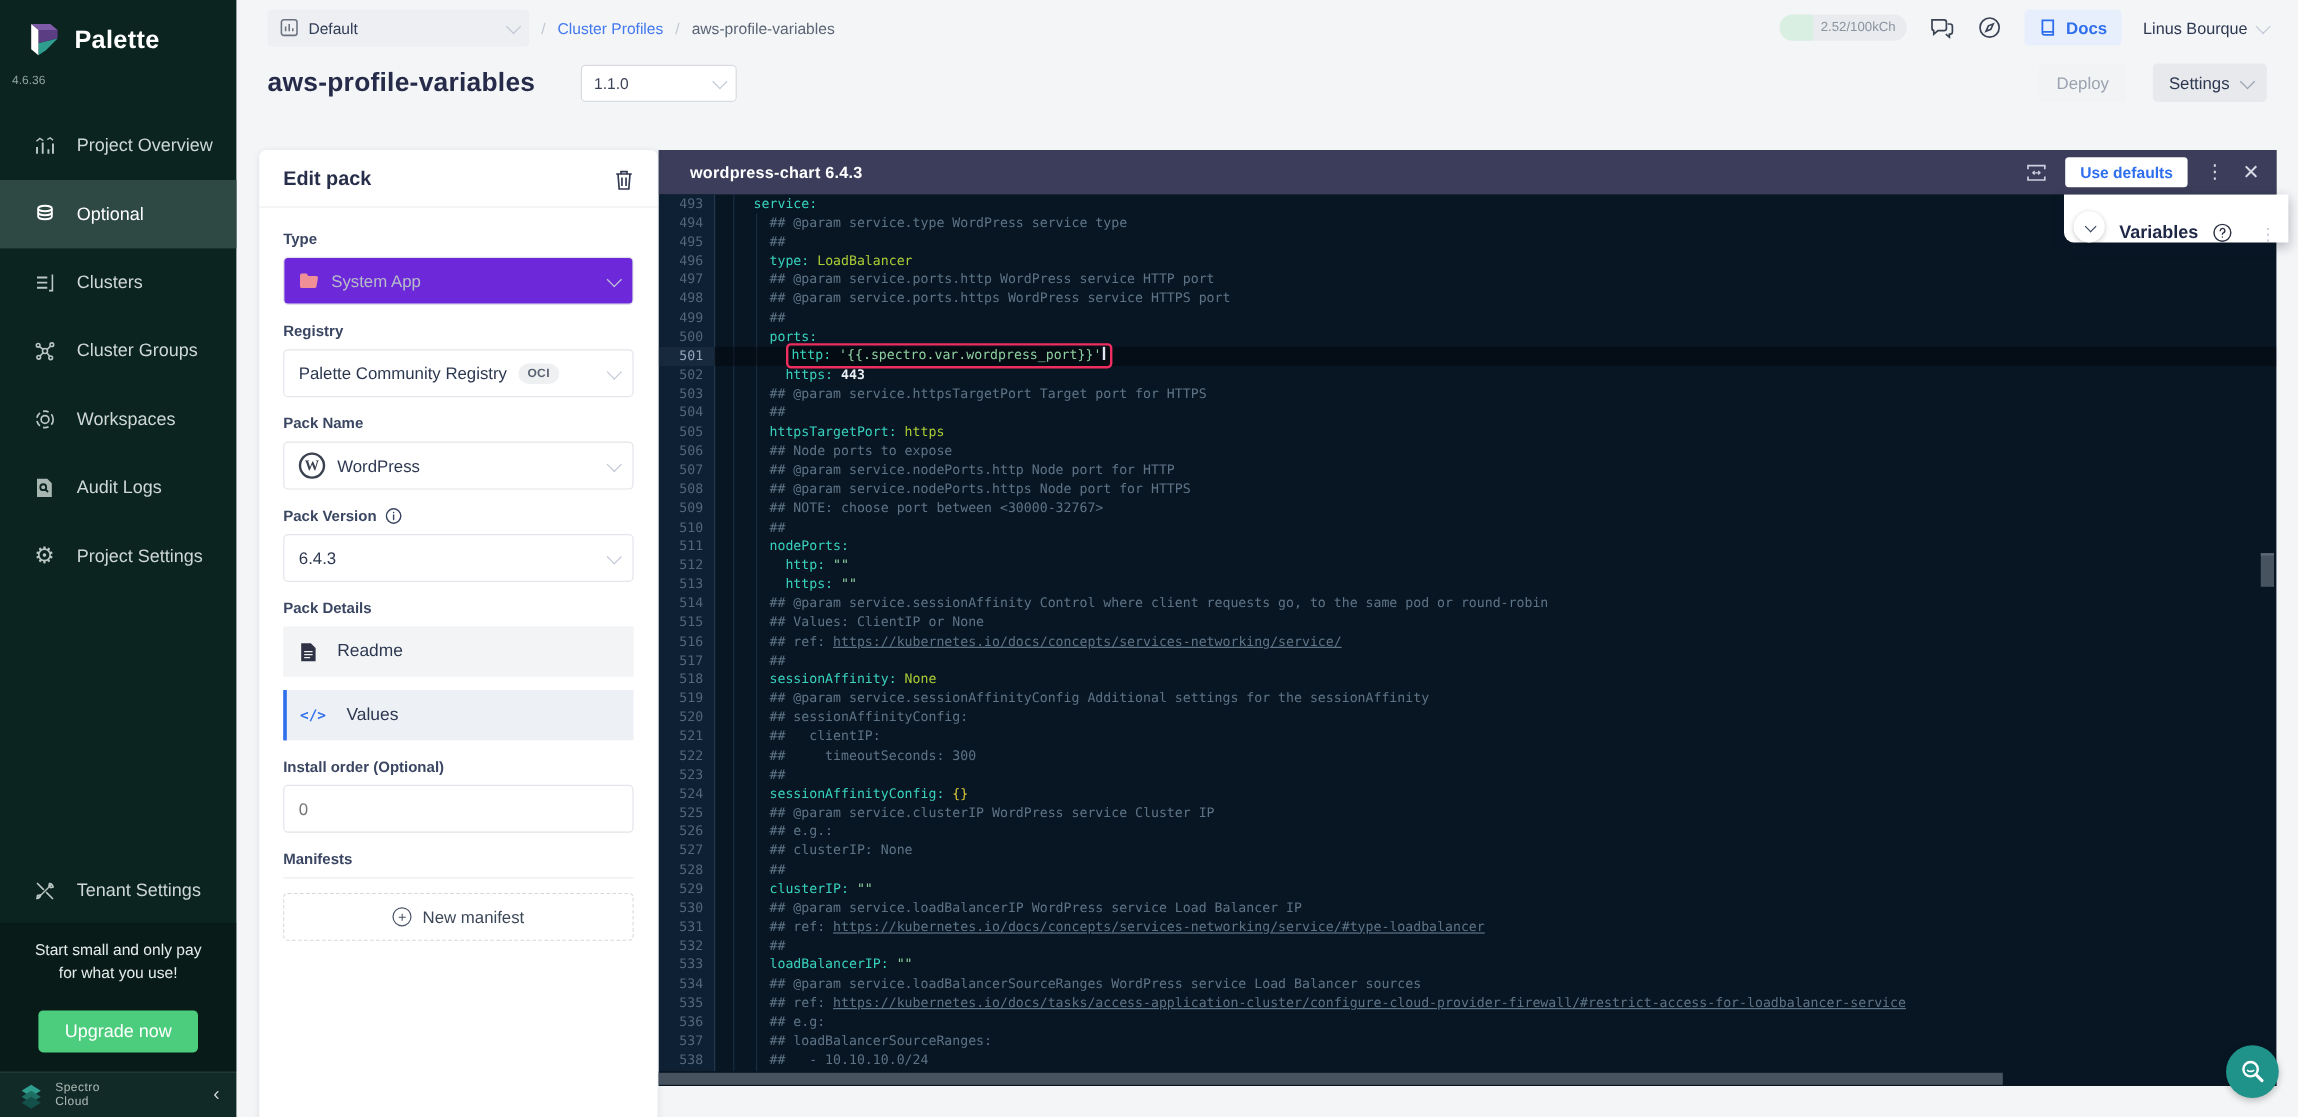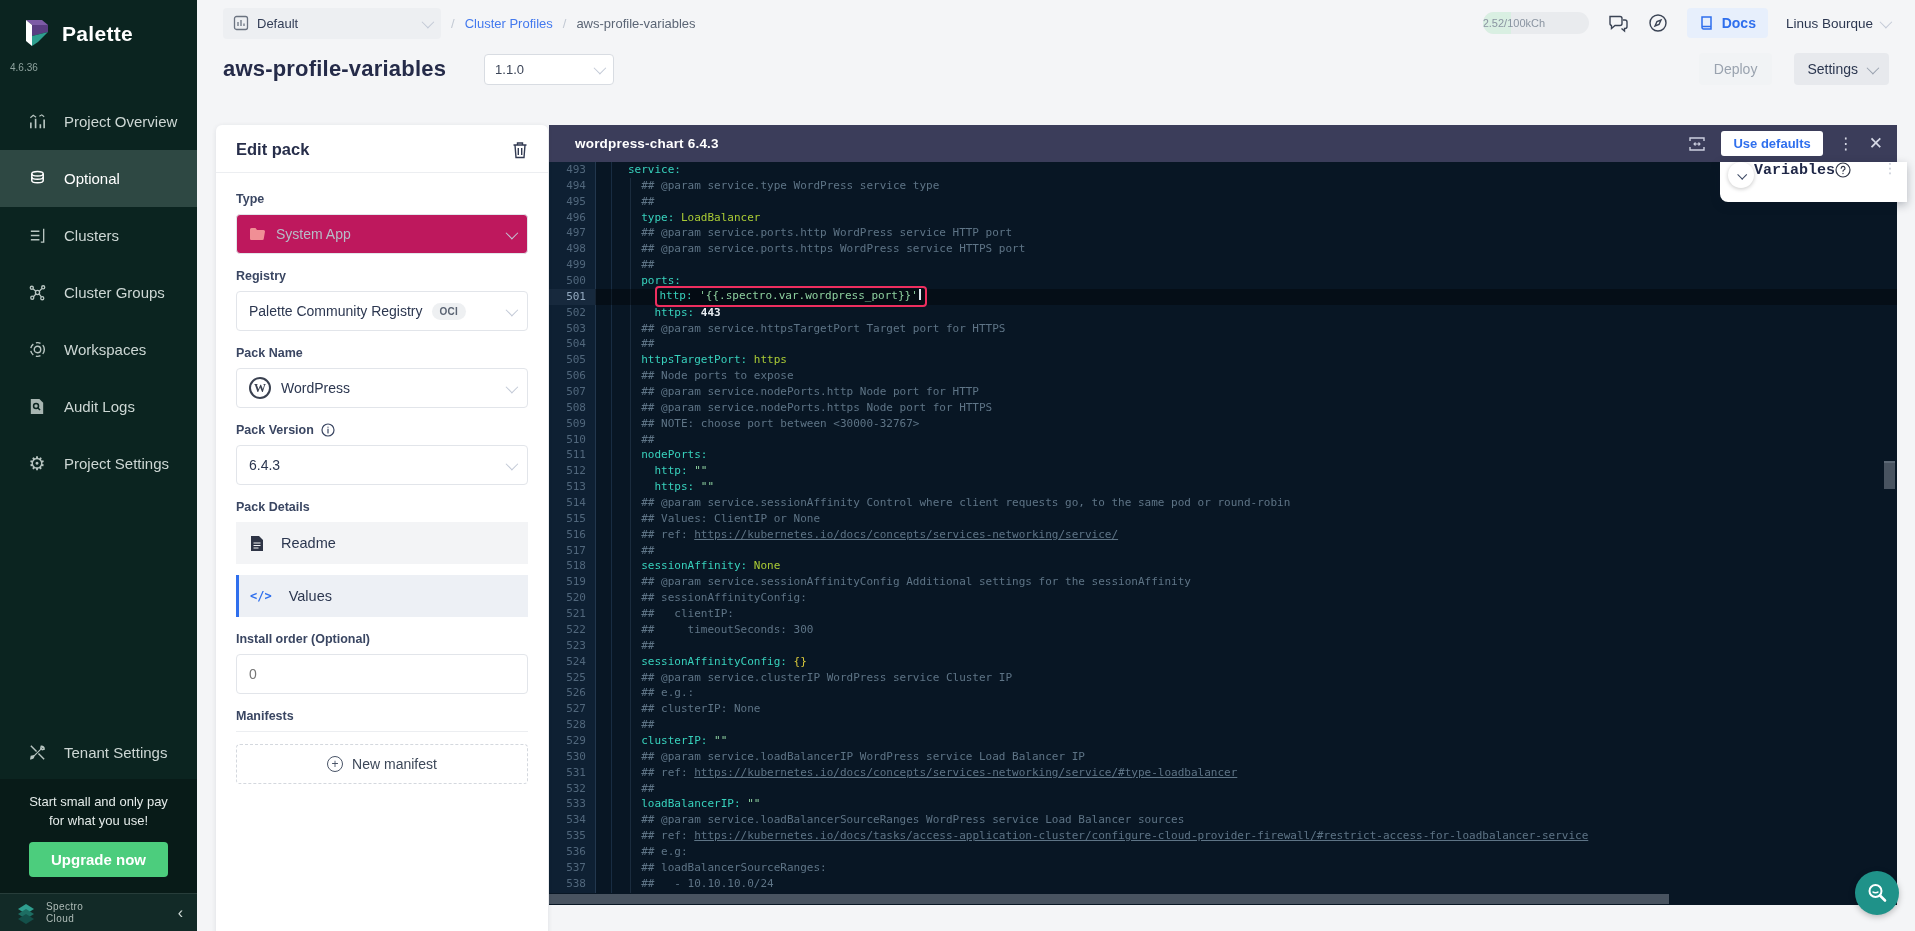--- a/index.html
+++ b/index.html
@@ -29,24 +29,23 @@
   }
   .nav-item .nico { width:22px; display:flex; justify-content:center; color:#b9c6c2; }
   .nav-item.active { background:#2e4843; color:#ffffff; }
   .nav-item.active .nico { color:#ffffff; }
   .side-spacer { flex:1; }
   .promo {
     background:rgba(0,0,0,.24); padding:14px 28px 16px; text-align:center;
   }
   .promo-text { font-size:13px; line-height:1.45; color:#e4ebe9; max-width:160px; margin:0 auto; }
   .upgrade-btn {
-    margin-top:11px; display:inline-block; background:#4ccd7d; color:#ffffff;
+    margin-top:21px; display:inline-block; background:#4ccd7d; color:#ffffff;
     border:none; font-size:15px; padding:9px 22px; border-radius:4px; cursor:pointer;
     font-family:"Liberation Sans", sans-serif;
-    font-weight:bold;
   }
   .side-footer {
     height:38px; border-top:1px solid rgba(255,255,255,.09);
     background:rgba(255,255,255,.03);
     display:flex; align-items:center; gap:8px; padding:0 14px;
   }
   .side-footer .fbrand { font-size:10px; line-height:1.15; color:#aebbb7; letter-spacing:.4px; }
   .collapse-chev { margin-left:auto; color:#cfd9d6; font-size:16px; cursor:pointer; }
 
   
@@ -58,21 +57,21 @@
     width:218px; height:31px; background:#edeff2; border-radius:4px;
     display:flex; align-items:center; gap:8px; padding:0 10px; cursor:pointer;
   }
   .proj-select .lbl { font-size:13px; color:#323d56; }
   .crumb-sep { color:#c2c9d3; margin:0 10px; font-size:13px; }
   .crumb-link { color:#4379ee; font-size:13px; cursor:pointer; }
   .crumb-cur { color:#5b6575; font-size:13px; }
   .top-right { margin-left:auto; display:flex; align-items:center; gap:18px; }
   .usage-pill {
     width:106px; height:22px; border-radius:11px; background:#e9ebee; overflow:hidden;
-    position:relative; display:flex; align-items:center; 
+    position:relative; display:flex; align-items:center; justify-content:flex-end;
     padding-right:9px;
   }
   .usage-fill { position:absolute; left:0; top:0; bottom:0; width:27%; background:#d9efe2; }
   .usage-text { position:relative; font-size:11px; color:#8a94a1; }
   .icon-btn { cursor:pointer; color:#3a4354; }
   .docs-btn {
     display:flex; align-items:center; gap:8px; background:#e7effc; border-radius:4px;
     padding:7px 12px; cursor:pointer;
   }
   .docs-btn span { color:#2f6fed; font-size:14px; font-weight:600; }
@@ -113,21 +112,21 @@
   }
   .ep-header { display:flex; align-items:center; padding:15px 20px 13px; border-bottom:1px solid #eceef1; }
   .ep-title { font-size:16.5px; font-weight:600; color:#272e4a; }
   .trash { margin-left:auto; cursor:pointer; color:#323a52; }
   .ep-body { padding:4px 20px 0; flex:1; overflow:hidden; }
   .f-label { font-size:12.5px; font-weight:600; color:#3a4662; margin:15px 0 8px; display:flex; align-items:center; gap:7px; }
   .f-input {
     height:40px; border:1px solid #e2e5ea; border-radius:4px; background:#fff;
     display:flex; align-items:center; padding:0 12px; font-size:14px; color:#2c3750; cursor:pointer;
   }
-  .f-input.disabled { background:#be185d; color:#b6bdc8; cursor:default; }
+  .f-input.disabled { background:#6d28d9; color:#b6bdc8; cursor:default; }
   .f-input .chev { margin-left:auto; }
   .oci-badge { margin-left:9px; font-size:10px; font-weight:700; color:#5a6372; background:#eef0f2;
                border-radius:9px; padding:3px 8px; letter-spacing:.3px; }
   .wp-logo { width:22px; height:22px; border-radius:50%; border:2px solid #3a4150; color:#3a4150;
              font-weight:700; font-size:12px; display:flex; align-items:center; justify-content:center;
              margin-right:10px; font-family:"Liberation Serif", serif; }
   .detail-row {
     height:42px; display:flex; align-items:center; gap:17px; padding:0 14px;
     background:#f3f4f6; margin-bottom:11px; cursor:pointer; font-size:14.5px; color:#2c3750;
   }
@@ -194,21 +193,21 @@
 
   .hscroll { position:absolute; left:0; bottom:0; height:12px; right:0; background:#081624; }
   .hthumb { position:absolute; left:0; top:1px; height:10px; width:1120px; background:#485360; cursor:pointer; }
   .vthumb { position:absolute; right:2px; top:336px; width:11px; height:28px; background:#485360;
             border-top:2px solid #5c6875; cursor:pointer; }
 
   
   .vars-panel {
     position:absolute; left:1720px; top:162px; width:187px; height:40px; background:#ffffff;
     border-radius:0 0 0 8px; box-shadow:0 3px 10px rgba(10,20,40,.28);
-    display:flex; align-items:flex-start; padding:0 10px 0 8px; z-index:6;font-family:Liberation Mono, monospace;
+    display:flex; align-items:flex-end; gap:12px; padding:0 10px 0 8px; z-index:6;
   }
   .vars-chev-btn {
     width:26px; height:26px; border-radius:50%; background:#fff; box-shadow:0 1px 4px rgba(0,0,0,.22);
     display:flex; align-items:center; justify-content:center; cursor:pointer;
   }
   .vars-label { font-size:15px; font-weight:600; color:#1f2747; }
   .vars-help { cursor:pointer; }
   .vars-kebab { margin-left:auto; color:#c3c9d4; font-size:14px; cursor:pointer; line-height:1; }
 
   

